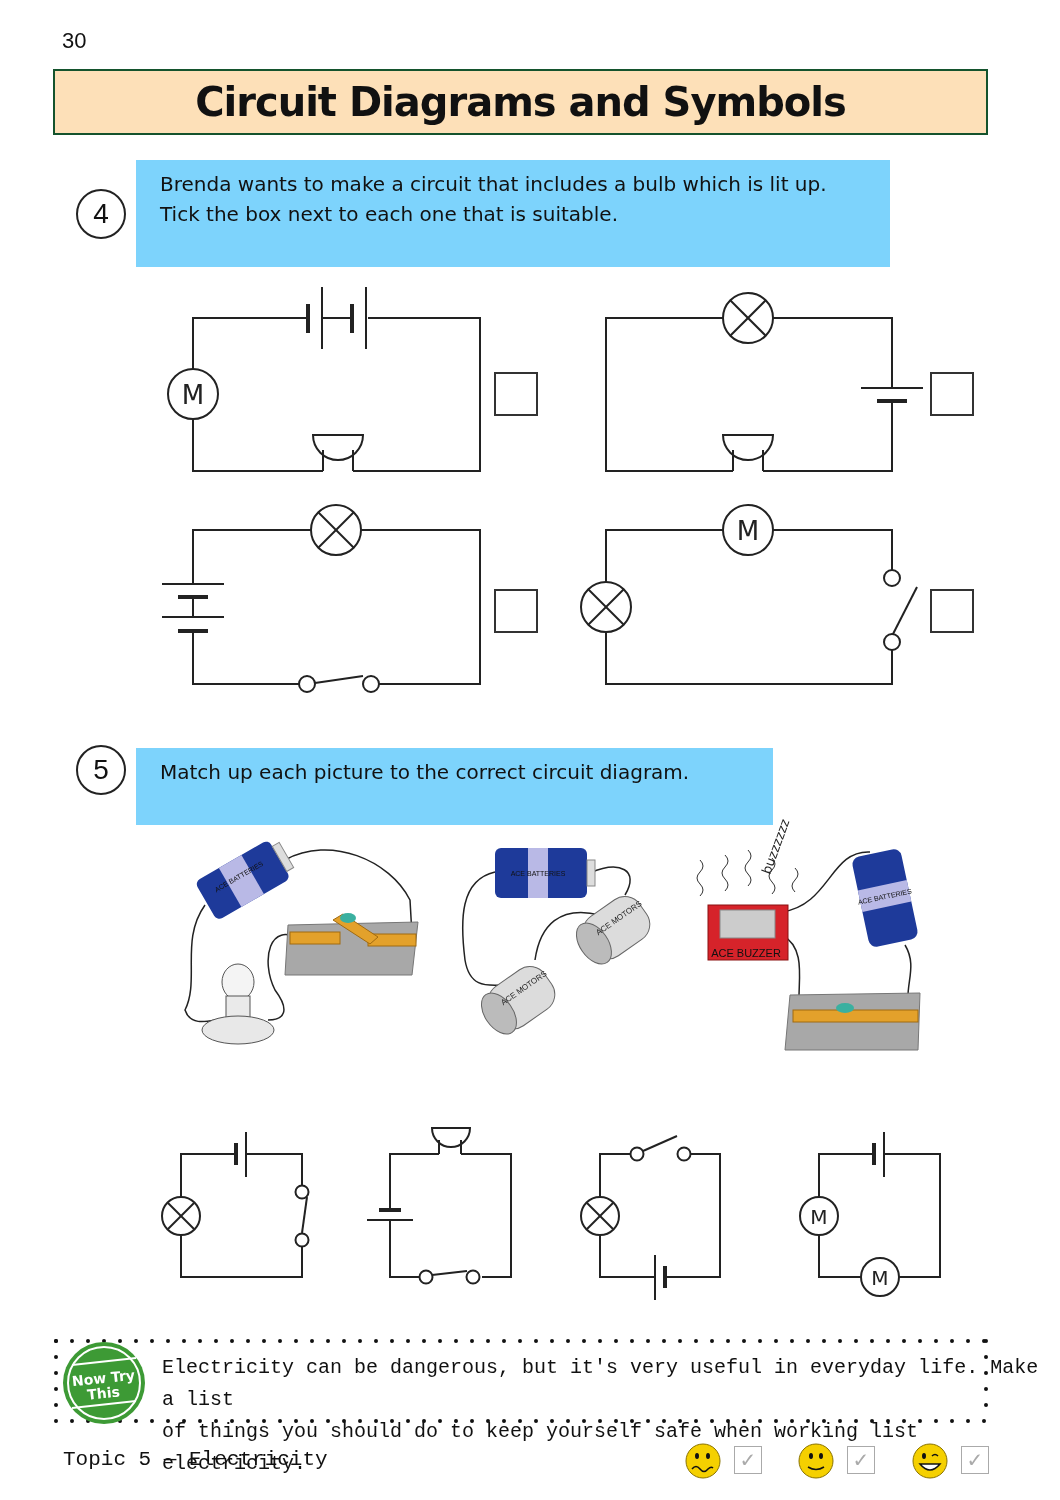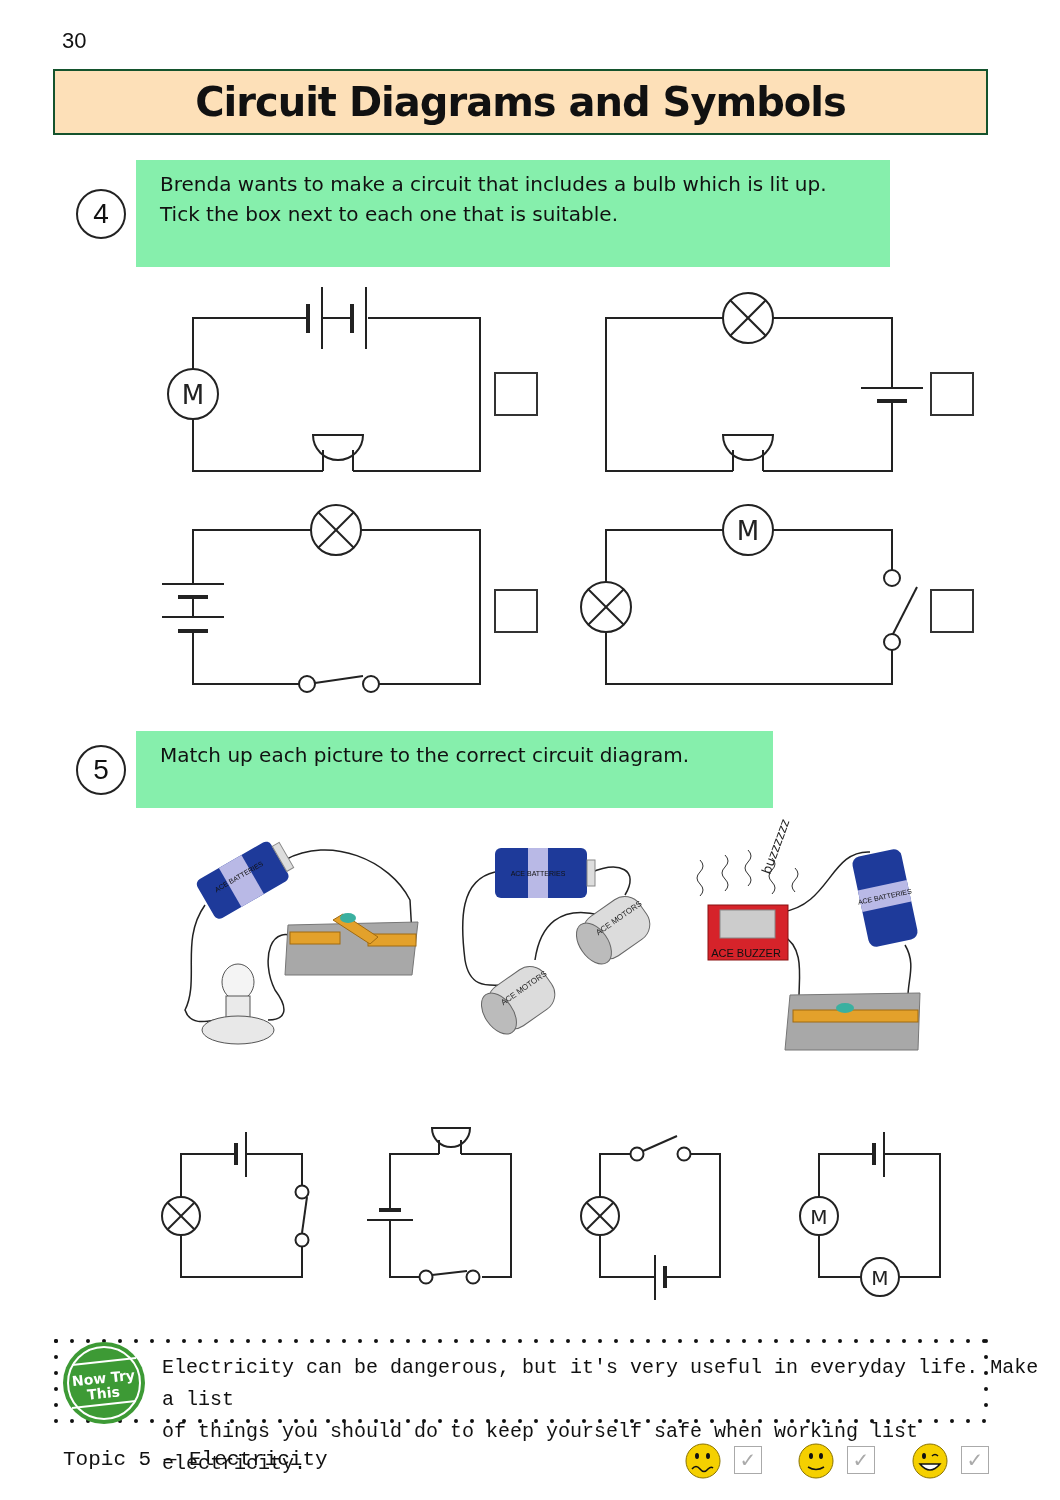--- a/index.html
+++ b/index.html
@@ -8,21 +8,21 @@
   .abs { position: absolute; }
   .page-number { left: 62px; top: 28px; font-size: 22px; font-family: "Liberation Sans", sans-serif; }
   .title-bar { left: 53px; top: 69px; width: 935px; height: 66px; background: #fde0b8;
                border: 2px solid #14532d; box-sizing: border-box; display: flex;
                align-items: center; justify-content: center; }
   .title-bar h1 { margin: 0; font-family: "DejaVu Sans", sans-serif; font-weight: bold;
                   font-size: 40px; letter-spacing: -1px; color: #111; }
   .qnum { width: 50px; height: 50px; border: 2px solid #222; border-radius: 50%;
           box-sizing: border-box; display: flex; align-items: center; justify-content: center;
           font-family: "Liberation Sans", sans-serif; font-size: 28px; }
-  .prompt { background: #86efac; box-sizing: border-box; padding: 10px 24px;
+  .prompt { background: #7dd3fc; box-sizing: border-box; padding: 10px 24px;
             font-family: "DejaVu Sans", sans-serif; font-size: 20px; line-height: 30px; }
   .prompt p { margin: 0; }
   svg { position: absolute; overflow: visible; }
   .wire { stroke: #222; stroke-width: 2; fill: none; }
   .cell-thick { stroke: #222; stroke-width: 4; }
   .comp { stroke: #222; stroke-width: 2; fill: #fff; }
   .mlabel { font-family: "DejaVu Sans", sans-serif; font-size: 26px; fill: #222; }
   .tick-box { background: #fff; border: 2px solid #333; box-sizing: border-box; }
   .ntt-box { left: 52px; top: 1337px; width: 938px; height: 88px; }
   .ntt-text { left: 162px; top: 1352px; font-size: 20px; line-height: 32px; font-family: Liberation Mono, monospace; }
@@ -109,21 +109,21 @@
   <circle class="comp" cx="606" cy="607" r="25"></circle>
   <line class="wire" x1="588" y1="589" x2="624" y2="625"></line>
   <line class="wire" x1="624" y1="589" x2="588" y2="625"></line>
   <circle class="comp" cx="892" cy="578" r="8"></circle>
   <circle class="comp" cx="892" cy="642" r="8"></circle>
   <line class="wire" x1="893" y1="634" x2="917" y2="587"></line>
 </svg>
 <div class="abs tick-box" style="left:930px; top:589px; width:44px; height:44px;"></div>
 
 <div class="abs qnum" style="left:76px; top:745px;">5</div>
-<div class="abs prompt" style="left:136px; top:731px; width:637px; height:77px; padding-top:9px;">
+<div class="abs prompt" style="left:136px; top:748px; width:637px; height:77px; padding-top:9px;">
   <p>Match up each picture to the correct circuit diagram.</p>
 </div>
 
 <svg style="left:0; top:0;" width="1060" height="1500">
   <path class="wire" style="stroke-width:1.5" d="M285,860 C330,835 390,860 410,900 L412,935"></path>
   <path class="wire" style="stroke-width:1.5" d="M205,905 C180,940 200,980 185,1010 C190,1025 205,1022 215,1020"></path>
   <path class="wire" style="stroke-width:1.5" d="M300,940 C270,920 260,960 275,990 C290,1010 285,1020 268,1020"></path>
   <g transform="rotate(-30 242 880)">
     <rect x="200" y="858" width="85" height="45" rx="6" fill="#1e3a9a"></rect>
     <rect x="228" y="858" width="26" height="45" fill="#b9b9e6"></rect>

